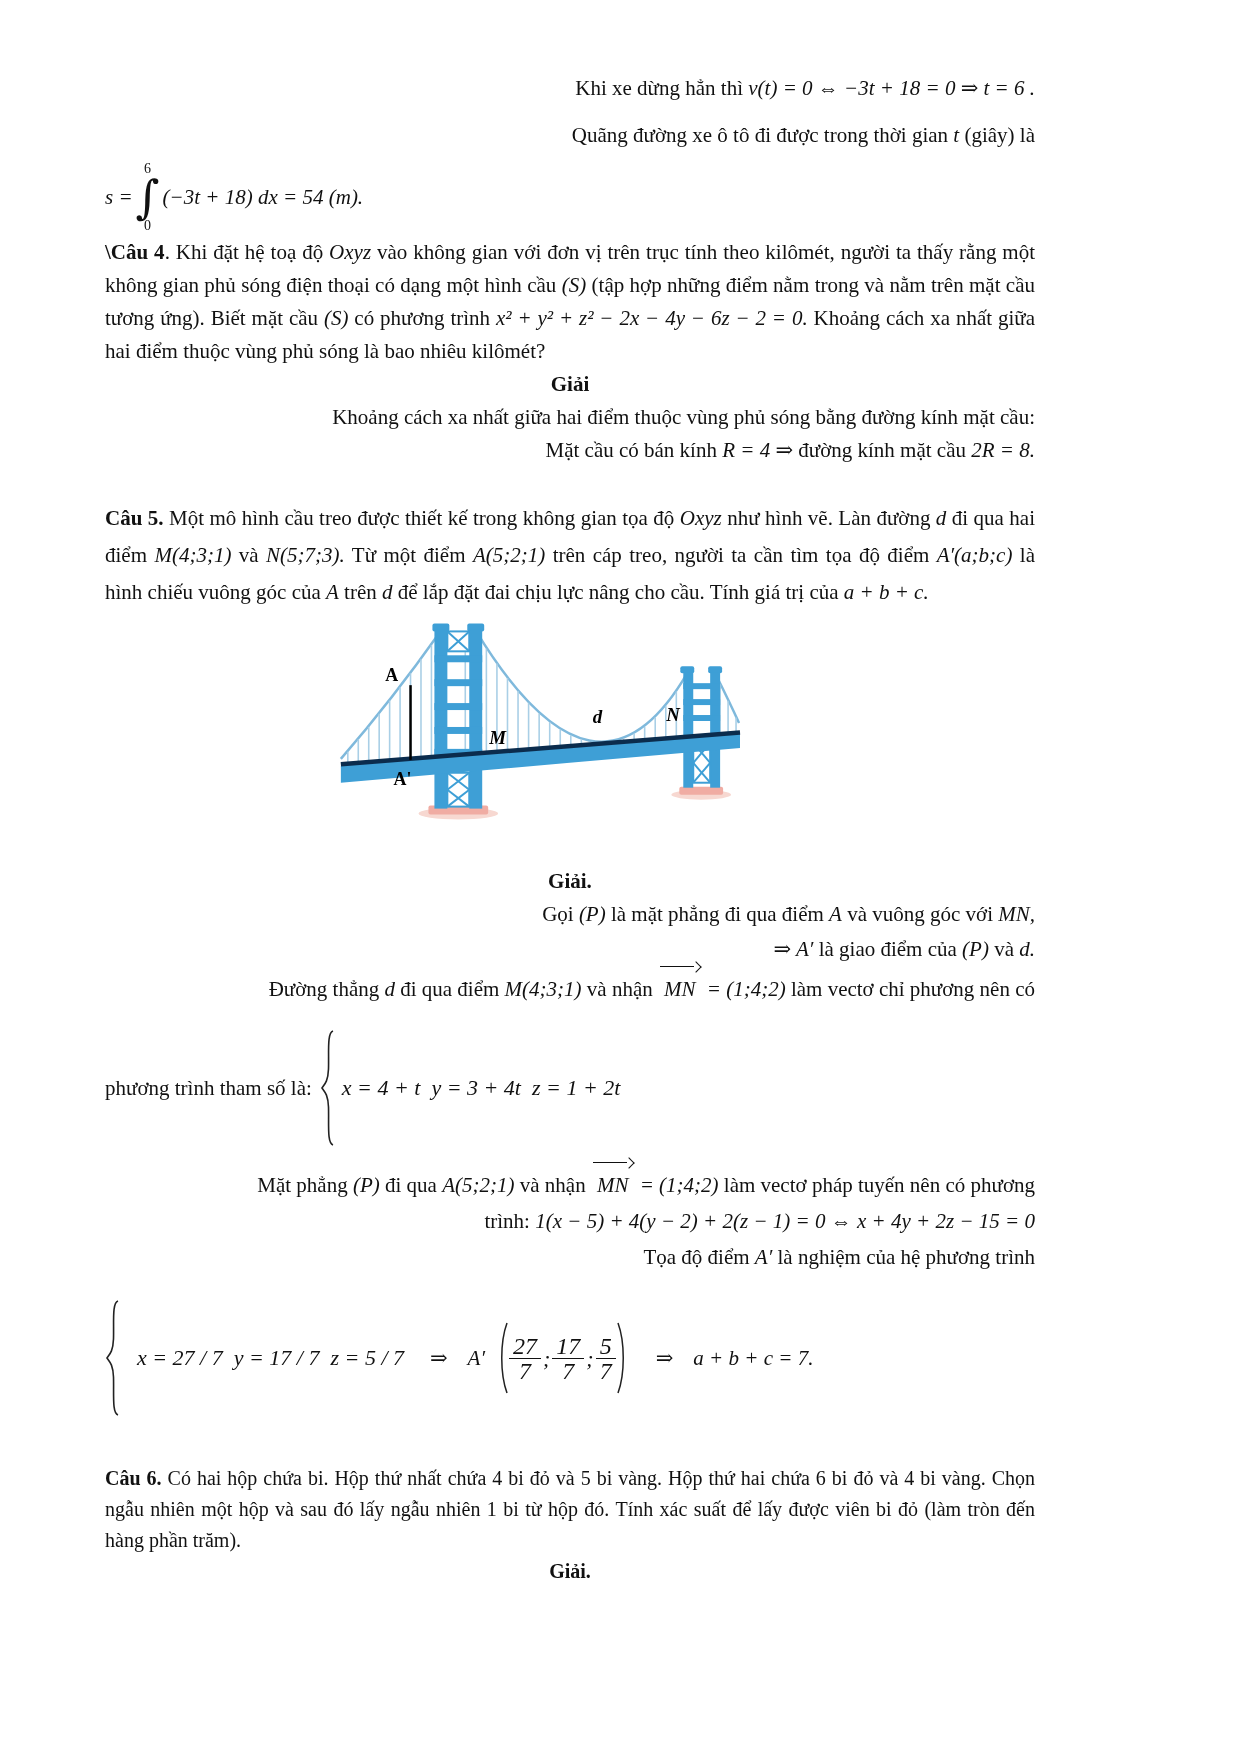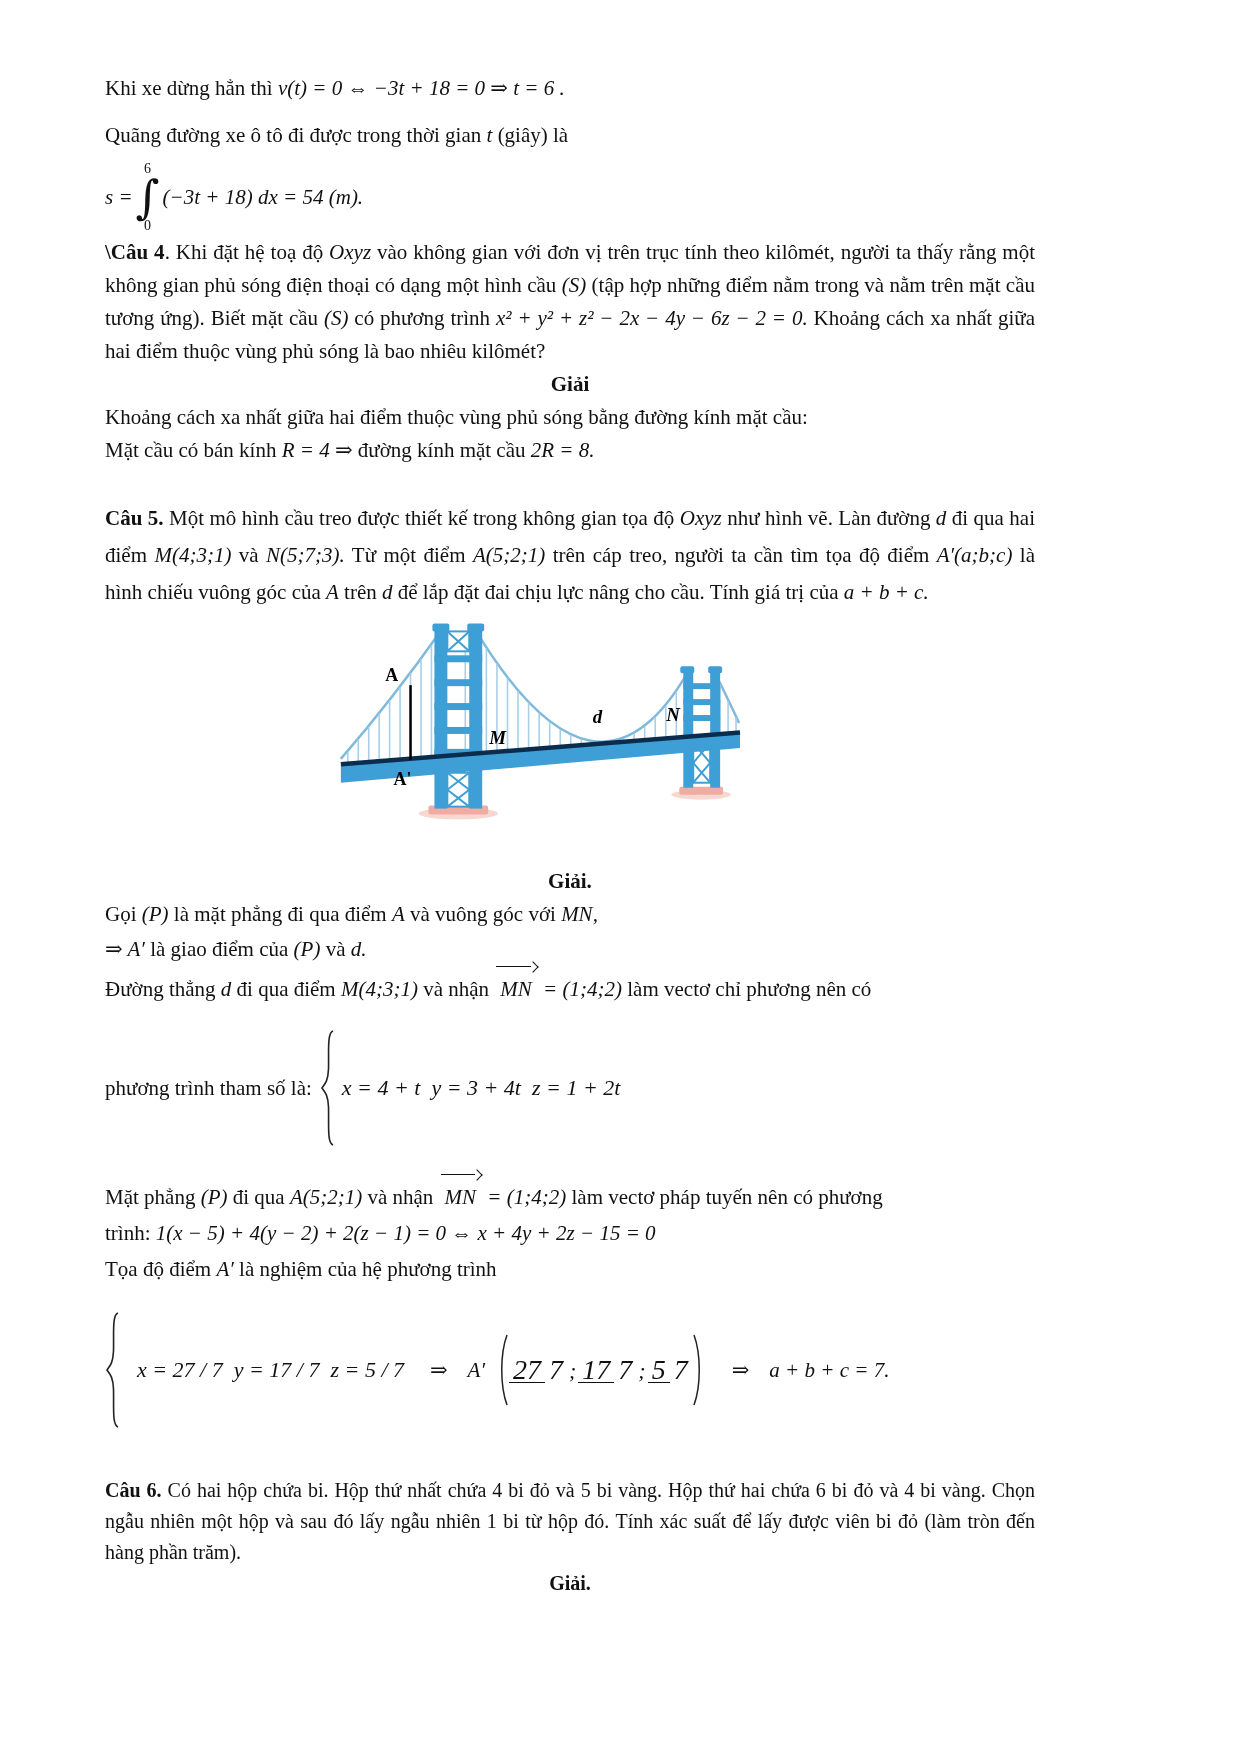--- a/index.html
+++ b/index.html
@@ -1,19 +1,19 @@
 <!DOCTYPE html>
 <html><head>
 <meta charset="utf-8">
 <style>
   html,body{margin:0;padding:0;background:#ffffff;}
   .page{position:relative;width:1241px;height:1755px;background:#fff;overflow:hidden;
         font-family:"Liberation Serif","DejaVu Serif",serif;color:#111;}
   .content{padding:72px 206px 0 105px;font-size:21px;line-height:33px;}
-  p{margin:0;}
+  p{margin:0;text-align:right;}
   .seg-p{font-style:normal;}
   .seg-b{font-weight:700;}
   .seg-m{font-style:italic;font-family:"Liberation Serif","DejaVu Serif",serif;}
   .seg-vec{font-style:italic;position:relative;display:inline-block;margin:0 2px;padding:0 4px;}
   .seg-vec::before{content:"";position:absolute;left:0;right:5px;top:-5px;height:0;border-top:1.5px solid #111;}
   .seg-vec::after{content:"";position:absolute;right:-1px;top:-8.5px;width:7px;height:7px;
                   border-top:1.5px solid #111;border-right:1.5px solid #111;transform:rotate(45deg);}
   .p-dist{margin-top:14px;}
   .int-block{margin-top:6px;height:78px;display:flex;align-items:center;}
   .int-stack{display:inline-flex;flex-direction:column;align-items:center;margin:0 3px;line-height:1;}
@@ -23,26 +23,26 @@
   .giai{text-align:center;font-weight:700;}
   .cau5{margin-top:33px;line-height:37px;text-align:justify;}
   .bridge{margin:10px 0 0 203px;width:438px;height:200px;}
   .g2{margin-top:44px;}
   .sol5c{margin-top:4px;line-height:36px;}
   .sysrow{display:flex;align-items:center;}
   .param{margin-top:18px;height:126px;}
   .syslines{display:flex;flex-direction:row;justify-content:center;gap:11px;font-size:22px;}
   .eq{font-style:italic;line-height:26px;}
   .brace-svg{margin:0 6px 0 8px;flex:0 0 auto;}
-  .sol5d{margin-top:28px;line-height:36px;}
+  .sol5d{margin-top:16px;line-height:36px;}
   .lh36{line-height:36px;}
   .sys2{margin-top:20px;height:126px;gap:10px;}
   .fracgroup{display:inline-flex;align-items:center;margin:0 2px;}
-  .frac{display:inline-flex;flex-direction:row;align-items:center;font-style:italic;
-        font-size:28px;line-height:24px;}
+  .frac{display:inline-flex;flex-direction:column;align-items:center;font-style:italic;
+        font-size:24px;line-height:24px;}
   .frac .num{border-bottom:1.5px solid #111;padding:0 4px;}
   .frac .den{padding:0 4px;}
   .fsep{font-style:italic;font-size:22px;padding:0 2px;align-self:center;}
   .arrow-gap{margin:0 10px 0 16px;}
   .cau6{margin-top:42px;font-size:20px;line-height:31px;text-align:justify;}
   .g3{font-size:20px;line-height:31px;}
   svg text{font-family:"Liberation Serif","DejaVu Serif",serif;}
   .lbl-u{font-weight:700;font-size:18px;fill:#000;}
   .lbl-i{font-weight:700;font-style:italic;font-size:19px;fill:#000;}
   #suspenders line{stroke:#A9CFE6;stroke-width:1.6;}

